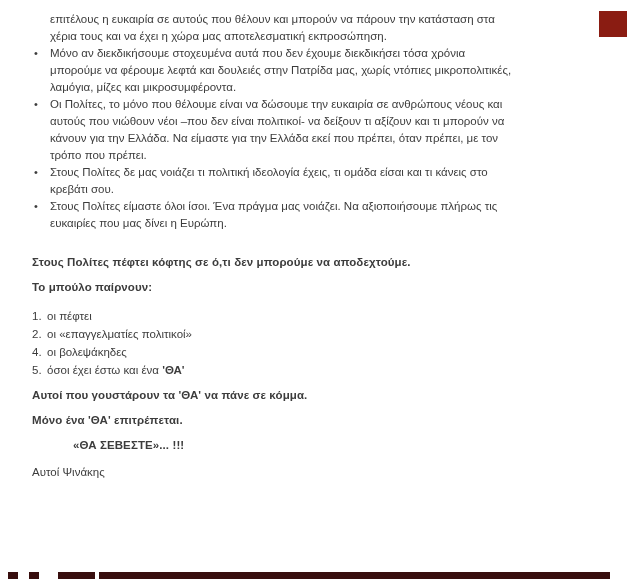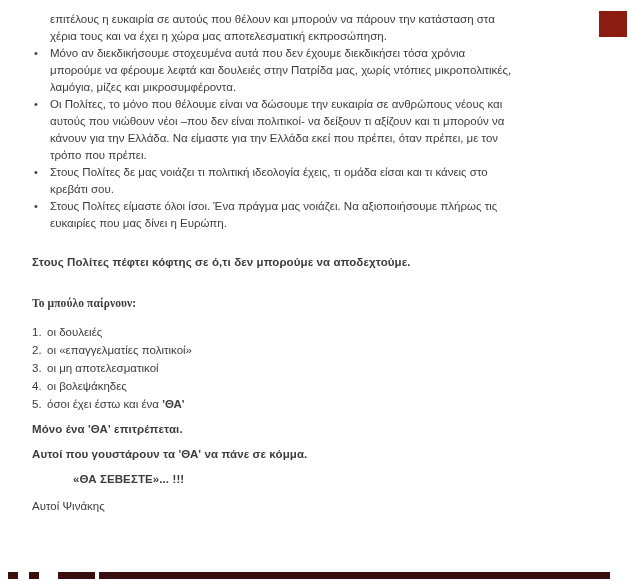--- a/index.html
+++ b/index.html
@@ -47,21 +47,21 @@
     left: 2px;
     top: 0;
     font-size: 11px;
   }
   .bold-line {
     font-weight: bold;
     white-space: nowrap;
     letter-spacing: 0.1px;
   }
   .h1 { margin-top: 22px; }
-  .h2 { margin-top: 24px; font-family: Liberation Serif, serif; }
+  .h2 { margin-top: 8px; }
   ol.numbered {
     margin: 12px 0 0 0;
     padding: 0;
     list-style: none;
   }
   ol.numbered > li {
     line-height: 17px;
     margin-bottom: 1px;
     white-space: nowrap;
   }
@@ -129,39 +129,36 @@
 ευκαιρίες που μας δίνει η Ευρώπη.</span>
       </li>
     </ul>
 
     <div class="bold-line h1">Στους Πολίτες πέφτει κόφτης σε ό,τι δεν μπορούμε να αποδεχτούμε.</div>
 
     <div class="bold-line h2">Το μπούλο παίρνουν:</div>
 
     <ol class="numbered">
       <li>
-        <span class="num">1.</span><span>οι δουλειές</span><span class="bold-inline"></span>
+        <span class="num">1.</span><span>οι πέφτει</span><span class="bold-inline"></span>
       </li>
       <li>
         <span class="num">2.</span><span>οι «επαγγελματίες πολιτικοί»</span><span class="bold-inline"></span>
-      </li>
-      <li>
-        <span class="num">3.</span><span>οι μη αποτελεσματικοί</span><span class="bold-inline"></span>
       </li>
       <li>
         <span class="num">4.</span><span>οι βολεψάκηδες</span><span class="bold-inline"></span>
       </li>
       <li>
         <span class="num">5.</span><span>όσοι έχει έστω και ένα </span><span class="bold-inline">'ΘΑ'</span>
       </li>
     </ol>
 
+    <div class="bold-line ba">Αυτοί που γουστάρουν τα 'ΘΑ' να πάνε σε κόμμα.</div>
+
     <div class="bold-line bb">Μόνο ένα 'ΘΑ' επιτρέπεται.</div>
-
-    <div class="bold-line ba">Αυτοί που γουστάρουν τα 'ΘΑ' να πάνε σε κόμμα.</div>
 
     <div class="bold-line bc">«ΘΑ ΣΕΒΕΣΤΕ»... !!!</div>
 
     <div class="signature">Αυτοί Ψινάκης</div>
 
   </div>
 
   <div class="mark-square" style="background-color: rgb(138, 28, 18);"></div>
 
   <div class="bar-seg seg1" style="background-color: rgb(56, 14, 14);"></div>

